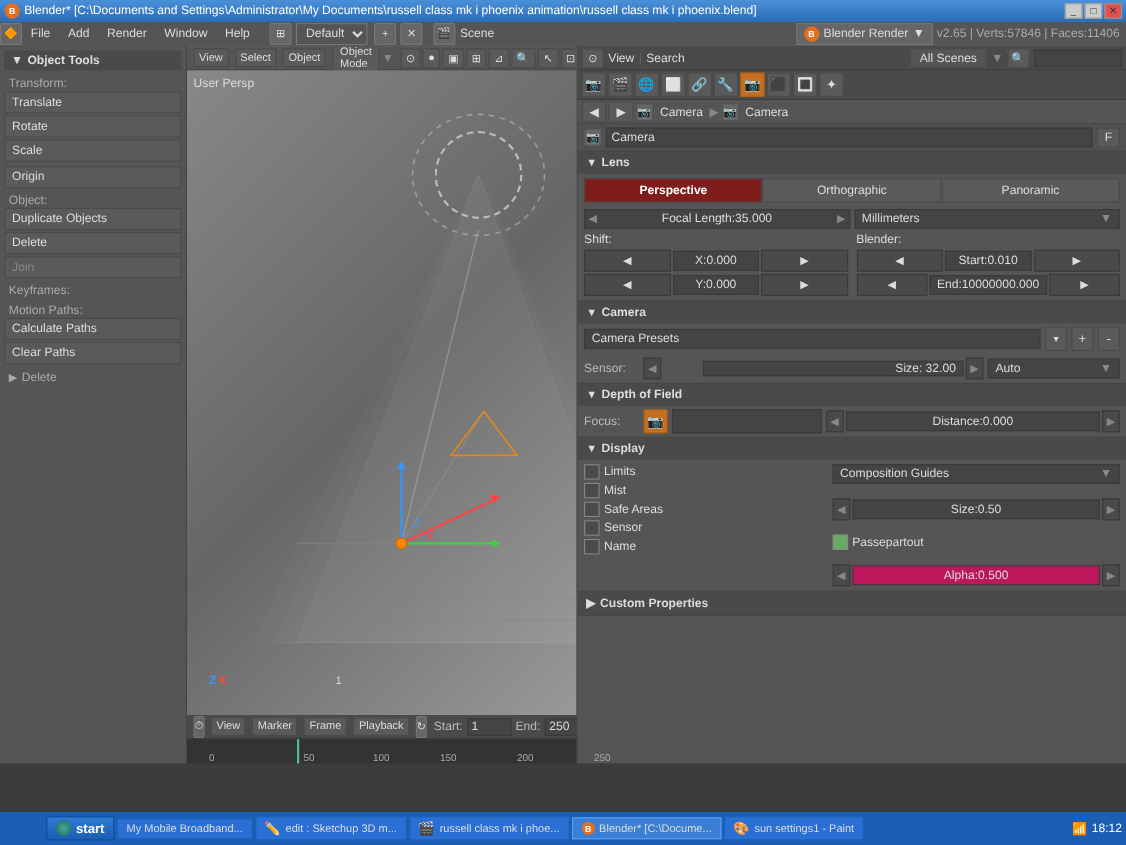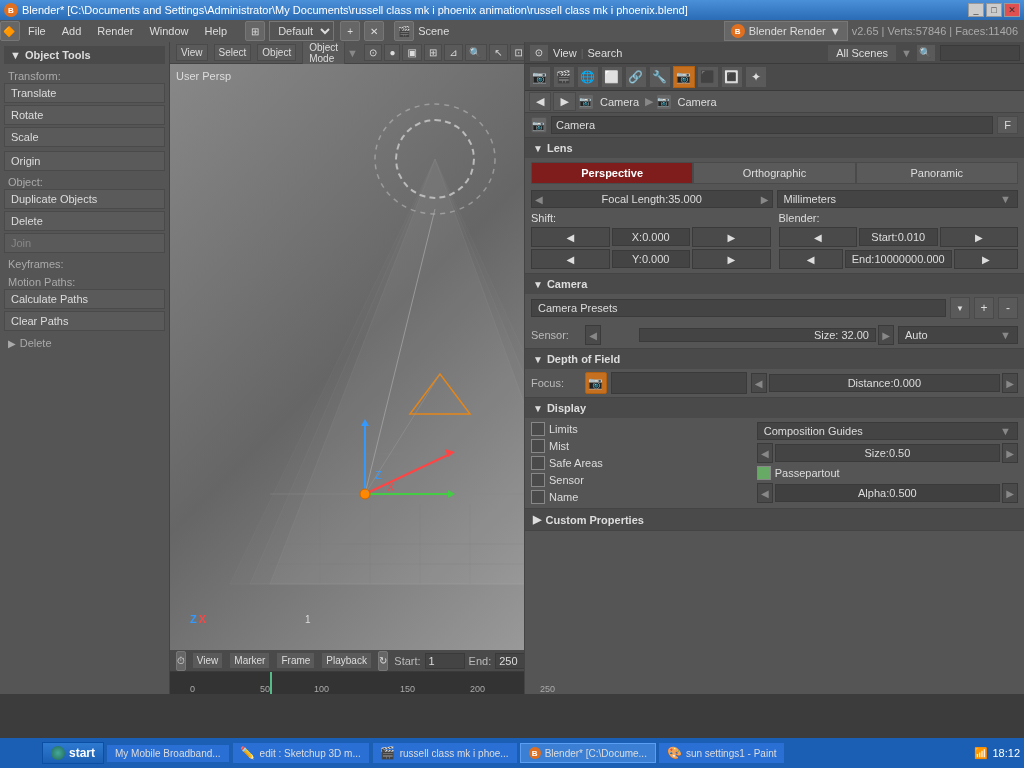--- a/index.html
+++ b/index.html
@@ -509,21 +509,21 @@
       color: #ddd;
       padding: 2px 6px;
       font-size: 11px;
       display: flex;
       align-items: center;
       justify-content: center;
       position: relative;
     }
     .alpha-field {
       flex: 1;
-      background: #404040;
+      background: #be185d;
       border: 1px solid #3a3a3a;
       color: #ddd;
       padding: 2px 6px;
       font-size: 11px;
       display: flex;
       align-items: center;
       justify-content: center;
       position: relative;
     }
 
@@ -850,22 +850,22 @@
         <input type="text" style="width: 40px; background: rgb(68, 68, 68); border: 1px solid rgb(58, 58, 58); color: rgb(221, 221, 221); padding: 1px 3px; font-size: 11px;" value="1">
         <span style="color:#bbb;">End:</span>
         <input type="text" style="width: 40px; background: rgb(68, 68, 68); border: 1px solid rgb(58, 58, 58); color: rgb(221, 221, 221); padding: 1px 3px; font-size: 11px;" value="250">
       </div>
     </div>
 
     <div id="timeline-body">
       <div id="timeline-ruler">
         <div id="playhead"></div>
         <span class="ruler-mark" style="left:20px;">0</span>
-        <span class="ruler-mark" style="left:90px;text-align:right;">50</span>
-        <span class="ruler-mark" style="left:144px;">100</span>
+        <span class="ruler-mark" style="left:106px;text-align:right;">50</span>
+        <span class="ruler-mark" style="left:169px;">100</span>
         <span class="ruler-mark" style="left:230px;">150</span>
         <span class="ruler-mark" style="left:300px;">200</span>
         <span class="ruler-mark" style="left:370px;">250</span>
       </div>
     </div>
   </div>
 
   <div id="right-panel">
 
     <div id="right-panel-top">
@@ -1051,21 +1051,21 @@
           <div class="display-check-row">
             <div class="display-check"></div>
             <span class="display-check-label">Sensor</span>
           </div>
           <div class="display-check-row">
             <div class="display-check"></div>
             <span class="display-check-label">Name</span>
           </div>
         </div>
 
-        <div style="flex:1.2; display:flex; flex-direction:column; gap:3px;">
+        <div style="flex:1.2; display:flex; flex-direction:column; gap:13px;">
           <div class="display-dropdown">
             <span>Composition Guides</span>
             <span style="color:#888;">▼</span>
           </div>
           <div style="display:flex; align-items:center; gap:2px;">
             <div style="width:16px; height:20px; background:#4a4a4a; border:1px solid #3a3a3a; display:flex; align-items:center; justify-content:center; font-size:10px; color:#888;">◀</div>
             <div class="display-field" style="flex:1;">
               <span>Size: </span>
               <span>0.50</span>
             </div>

